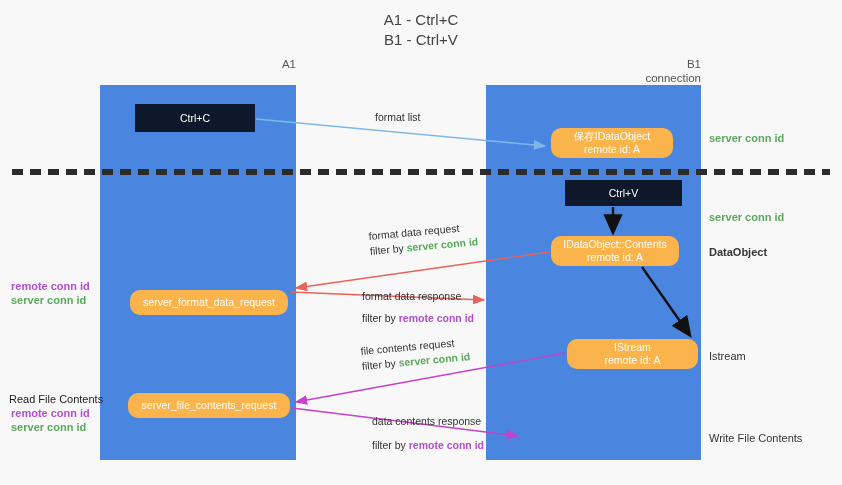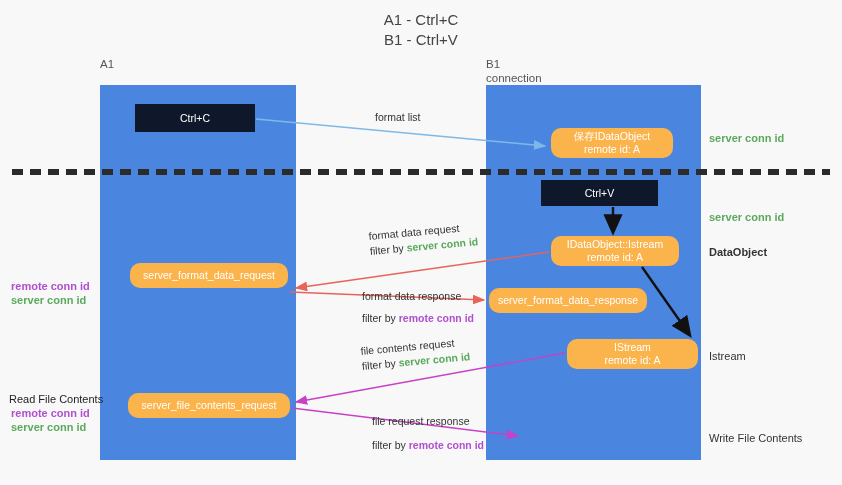--- a/index.html
+++ b/index.html
@@ -9,21 +9,21 @@
   }
   #stage{position:absolute;left:0;top:0;width:842px;height:485px;background:#f8f8f8;}
 
   
   .lane{position:absolute;background:#4a86e0;}
   #lane-a{left:100px;top:85px;width:196px;height:375px;}
   #lane-b{left:486px;top:85px;width:215px;height:375px;}
 
   
   .lane-head{
-    position:absolute;text-align:left;color:#555;
+    position:absolute;text-align:right;color:#555;
     font-size:11.5px;line-height:14px;
   }
   #head-a{left:100px;top:57px;width:196px;}
   #head-b{left:486px;top:57px;width:215px;}
   .lane-head .l1{display:block;}
   .lane-head .l2{display:block;}
 
   
   #title{
     position:absolute;left:0;top:10px;width:842px;text-align:center;
@@ -37,23 +37,23 @@
     align-items:center;justify-content:center;
     color:#fff;font-size:10.5px;line-height:13px;text-align:center;
     box-sizing:border-box;
   }
   .box.green{background:#0f172a;}
   .box.orange{background:#fbb34c;border-radius:10px;}
   .box .ln{display:block;white-space:nowrap;}
 
   #b-ctrlc{left:135px;top:104px;width:120px;height:28px;}
   #b-save{left:551px;top:128px;width:122px;height:30px;}
-  #b-ctrlv{left:541px;top:180px;width:117px;height:26px;}
+  #b-ctrlv{left:565px;top:180px;width:117px;height:26px;}
   #b-getdata{left:551px;top:236px;width:128px;height:30px;}
-  #b-fdreq{left:130px;top:263px;width:158px;height:25px;}
+  #b-fdreq{left:130px;top:290px;width:158px;height:25px;}
   #b-fdres{left:489px;top:288px;width:158px;height:25px;}
   #b-istream{left:567px;top:339px;width:131px;height:30px;}
   #b-fcreq{left:128px;top:393px;width:162px;height:25px;}
   #b-fcres{left:522px;top:423px;width:163px;height:25px;}
 
   
   .rcap{position:absolute;font-size:11px;color:#333;white-space:nowrap;}
   .rcap.green{color:#5aa95c;font-weight:bold;}
   #r-conn1{left:709px;top:132px;}
   #r-conn2{left:709px;top:211px;}
@@ -151,31 +151,28 @@
   <div id="b-save" class="box orange">
     <span class="ln">保存IDataObject</span>
     <span class="ln">remote id: A</span>
   </div>
 
   <div id="b-ctrlv" class="box green">
     <span class="ln">Ctrl+V</span>
   </div>
 
   <div id="b-getdata" class="box orange">
-    <span class="ln">IDataObject::Istream</span>
+    <span class="ln">IDataObject::Contents</span>
     <span class="ln">remote id: A</span>
   </div>
 
   <div id="b-fdreq" class="box orange">
     <span class="ln">server_format_data_request</span>
   </div>
 
-  <div id="b-fdres" class="box orange">
-    <span class="ln">server_format_data_response</span>
-  </div>
 
   <div id="b-istream" class="box orange">
     <span class="ln">IStream</span>
     <span class="ln">remote id: A</span>
   </div>
 
   <div id="b-fcreq" class="box orange">
     <span class="ln">server_file_contents_request</span>
   </div>
 
@@ -193,21 +190,21 @@
     <span class="l">format data response</span>
     <span class="l"><span>filter by </span><b class="pu">remote conn id</b></span>
   </div>
 
   <div id="a-fcreq" class="alab">
     <span class="l">file contents request</span>
     <span class="l"><span>filter by </span><b class="gr">server conn id</b></span>
   </div>
 
   <div id="a-fcres" class="alab">
-    <span class="l">file request response</span>
+    <span class="l">data contents response</span>
     <span class="l"><span>filter by </span><b class="pu">remote conn id</b></span>
   </div>
 
   <div id="r-conn1" class="rcap green">server conn id</div>
   <div id="r-conn2" class="rcap green">server conn id</div>
   <div id="r-dataobject" class="rcap">DataObject</div>
   <div id="r-istream" class="rcap">Istream</div>
   <div id="r-write" class="rcap">Write File Contents</div>
 
   <div id="l-mid" class="lcap">

